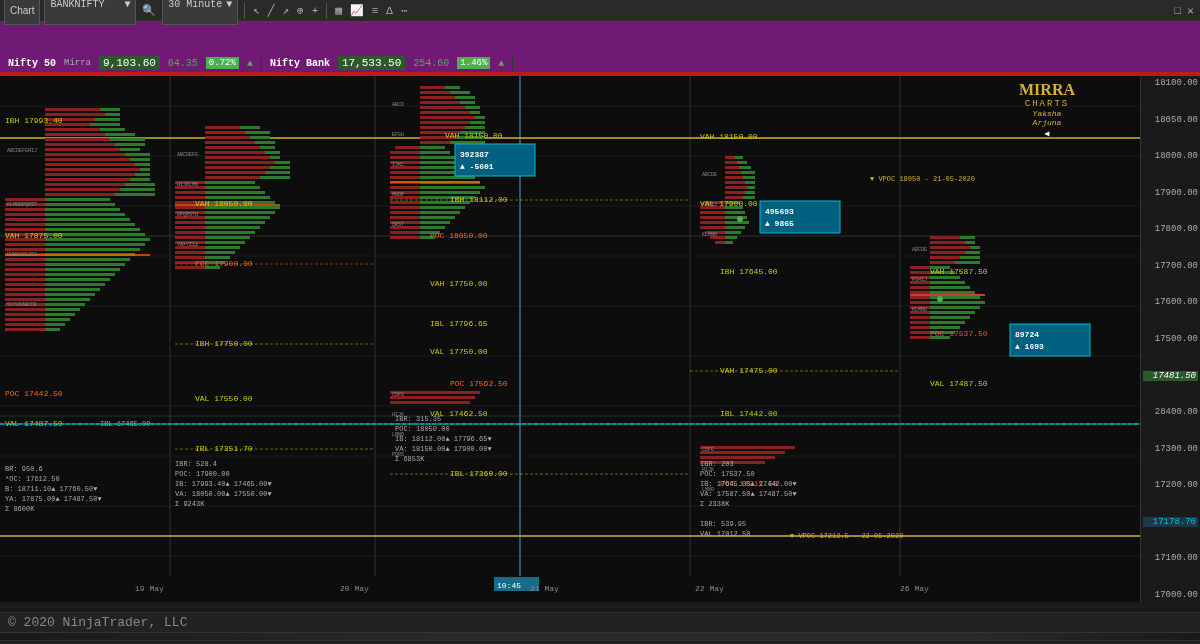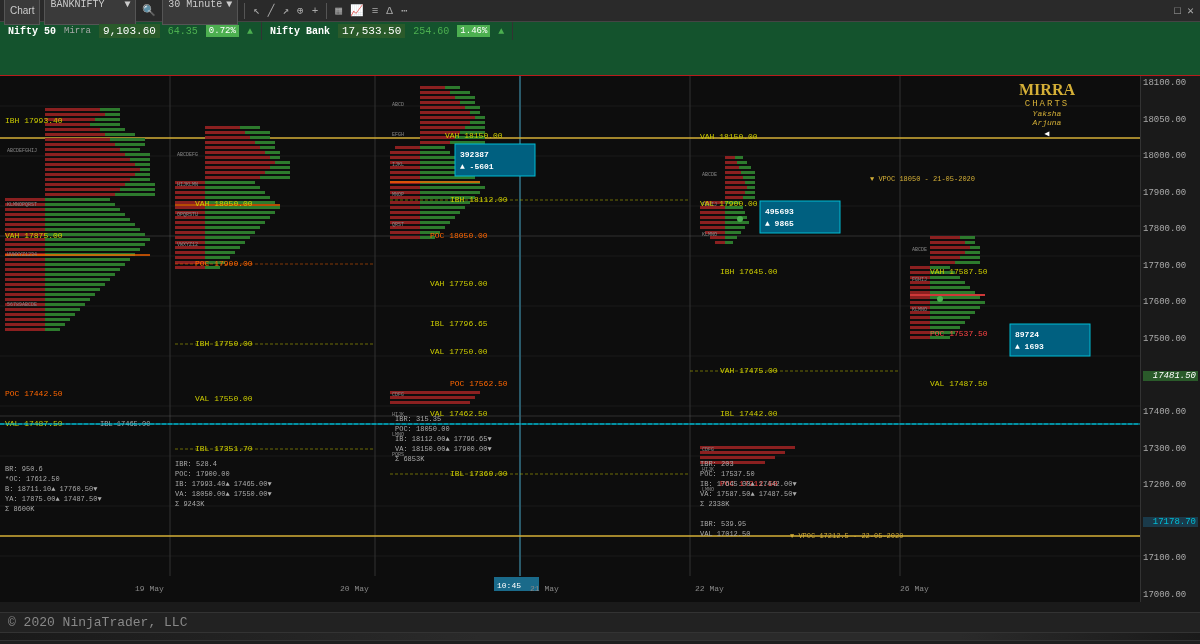--- a/index.html
+++ b/index.html
@@ -35,25 +35,25 @@
     .toolbar-separator { width: 1px; background: #555; height: 16px; margin: 0 2px; }
     .toolbar-icon {
       color: #aaa;
       font-size: 11px;
       cursor: pointer;
       padding: 0 2px;
     }
 
     
     #index-bar {
-      background: #14532d;
+      background: #701a75;
       height: 54px;
       display: flex;
-      align-items: flex-start;
-      border-bottom: 1px solid #b91c1c;
+      align-items: flex-end;
+      border-bottom: 4px solid #b91c1c;
     }
     .index-item {
       display: flex;
       align-items: center;
       padding: 2px 8px;
       border-right: 1px solid #333;
       gap: 8px;
     }
     .index-name { color: #fff; font-size: 10px; font-weight: bold; }
     .index-value { color: #fff; font-size: 11px; background: #2a5a2a; padding: 1px 4px; }
@@ -79,20 +79,21 @@
       top: 0;
       bottom: 0;
       display: flex;
       flex-direction: column;
       justify-content: space-between;
       padding: 2px 2px;
     }
     .price-label {
       color: #aaa;
       font-size: 9px;
+      text-align: right;
     }
     .price-label-highlight {
       color: #fff;
       background: #2a5a2a;
       font-size: 9px;
       text-align: right;
       padding: 0 2px;
       font-style: italic;
     }
 
@@ -725,21 +726,21 @@
   <div id="price-scale">
     <div class="price-label">18100.00</div>
     <div class="price-label">18050.00</div>
     <div class="price-label">18000.00</div>
     <div class="price-label">17900.00</div>
     <div class="price-label">17800.00</div>
     <div class="price-label">17700.00</div>
     <div class="price-label">17600.00</div>
     <div class="price-label">17500.00</div>
     <div class="price-label-highlight">17481.50</div>
-    <div class="price-label">17400.00</div>
+    <div class="price-label">28400.00</div>
     <div class="price-label">17300.00</div>
     <div class="price-label">17200.00</div>
     <div class="price-label" style="color:#00bcd4;background:#1a3a4a;text-align:right;padding:0 2px;">17178.70</div>
     <div class="price-label">17100.00</div>
     <div class="price-label">17000.00</div>
   </div>
 </div>
 
 <div id="status-bar">
   <span>© 2020 NinjaTrader, LLC</span>

